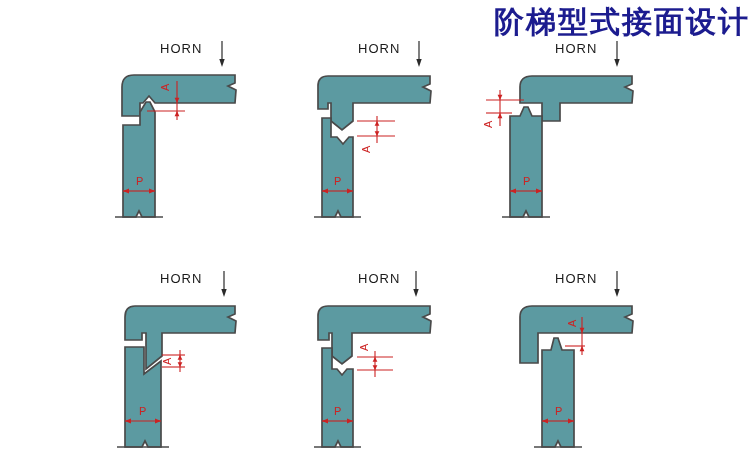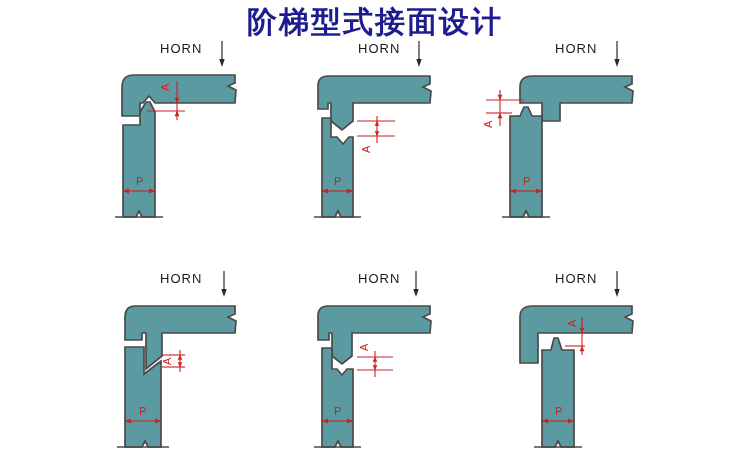--- a/index.html
+++ b/index.html
@@ -1,21 +1,21 @@
 <!DOCTYPE html>
 <html><head>
 <meta charset="utf-8">
 <style>
   html,body{margin:0;padding:0;background:#ffffff;}
   #slide{
     position:relative;width:750px;height:469px;background:#ffffff;
     overflow:hidden;font-family:"Liberation Sans", sans-serif;
   }
   #title{
-    position:absolute;top:2px;left:0;width:750px;text-align:center;
+    position:absolute;top:2px;left:0;width:750px;text-align:right;
     font-family:"Liberation Serif", serif;
     font-size:30px;font-weight:bold;color:#1c1c8f;letter-spacing:2px;margin:0;
   }
   .diagram{position:absolute;width:190px;height:212px;}
   .d1{left:105px;top:33px;}
   .d2{left:295px;top:33px;}
   .d3{left:480px;top:33px;}
   .d4{left:105px;top:263px;}
   .d5{left:295px;top:263px;}
   .d6{left:480px;top:263px;}

